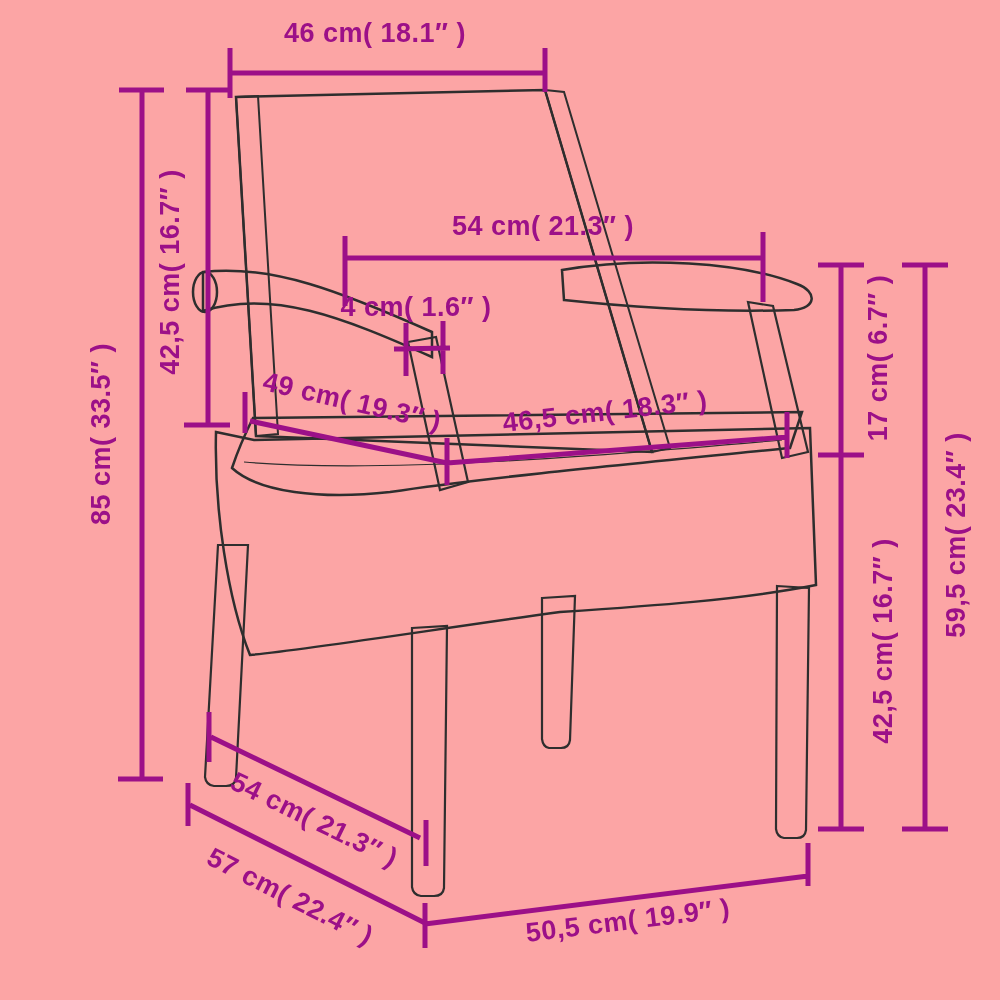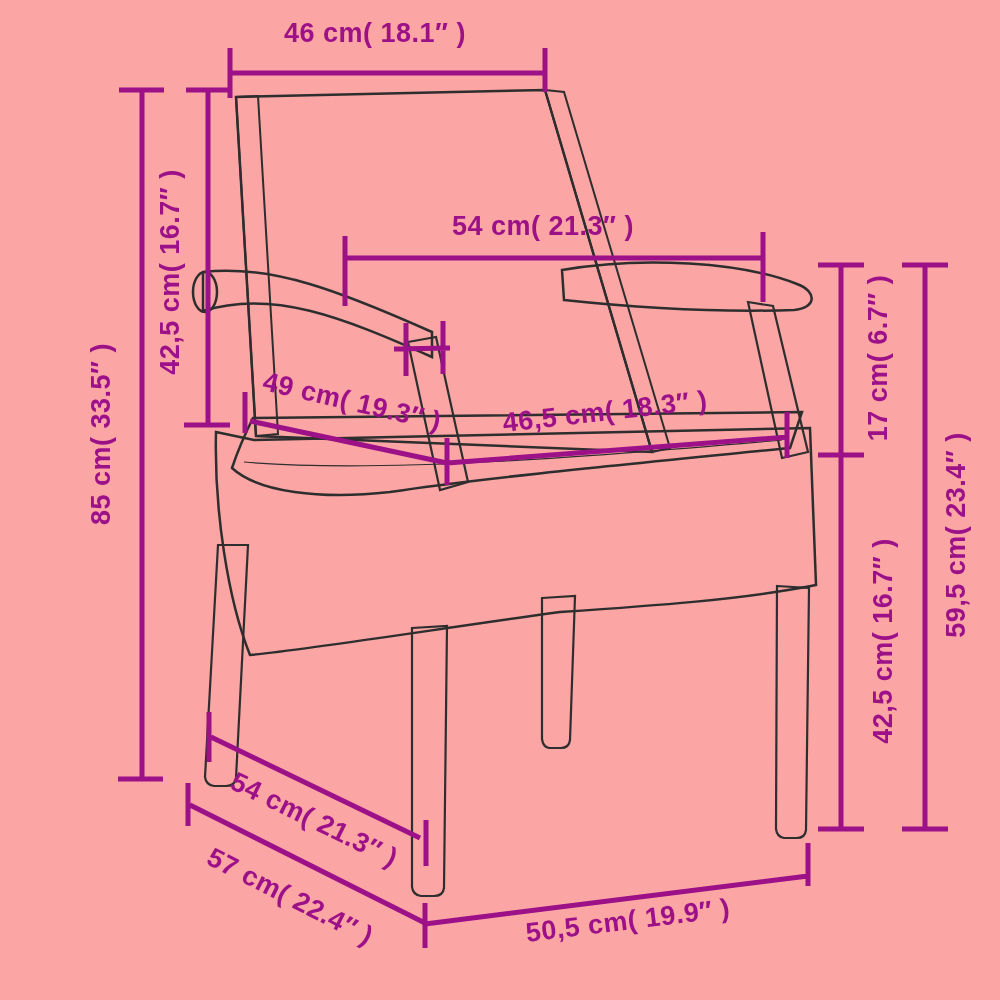--- a/index.html
+++ b/index.html
@@ -124,20 +124,21 @@
     <g class="dim-stroke">
       <path d="M190,805 L425,923 M188,783 L188,826"></path>
     </g>
     <g class="dim-stroke">
       <path d="M425,924 L808,876 M425,903 L425,948 M808,843 L808,886"></path>
     </g>
   </svg>
 
   <div class="dim-label" style="left:375px; top:33px;  --r:0deg;">46 cm( 18.1″ )</div>
   <div class="dim-label" style="left:543px; top:226px; --r:0deg;">54 cm( 21.3″ )</div>
+  <div class="dim-label" style="left:416px; top:307px; --r:0deg;">4 cm( 1.6″ )</div>
   <div class="dim-label" style="left:352px; top:402px; --r:13deg;">49 cm( 19.3″ )</div>
   <div class="dim-label" style="left:605px; top:412px; --r:-6.5deg;">46,5 cm( 18.3″ )</div>
   <div class="dim-label" style="left:170px; top:272px; --r:-90deg;">42,5 cm( 16.7″ )</div>
   <div class="dim-label" style="left:101px; top:434px; --r:-90deg;">85 cm( 33.5″ )</div>
   <div class="dim-label" style="left:878px; top:358px; --r:-90deg;">17 cm( 6.7″ )</div>
   <div class="dim-label" style="left:956px; top:535px; --r:-90deg;">59,5 cm( 23.4″ )</div>
   <div class="dim-label" style="left:883px; top:641px; --r:-90deg;">42,5 cm( 16.7″ )</div>
   <div class="dim-label" style="left:314px; top:820px; --r:26deg;">54 cm( 21.3″ )</div>
   <div class="dim-label" style="left:290px; top:897px; --r:27deg;">57 cm( 22.4″ )</div>
   <div class="dim-label" style="left:628px; top:921px; --r:-7deg;">50,5 cm( 19.9″ )</div>

